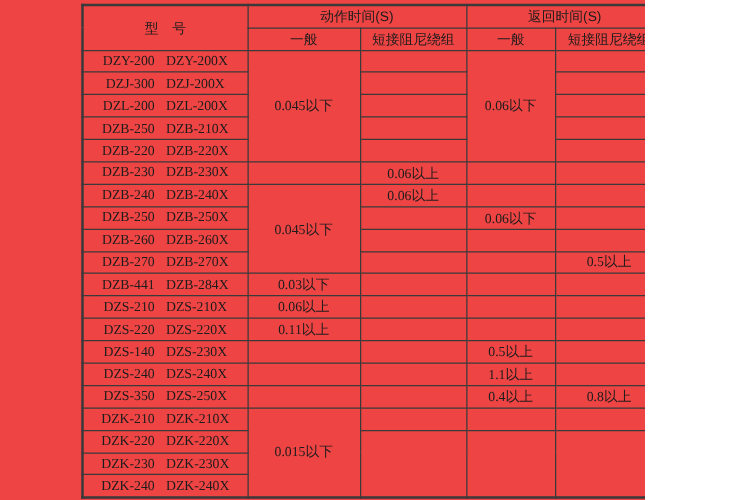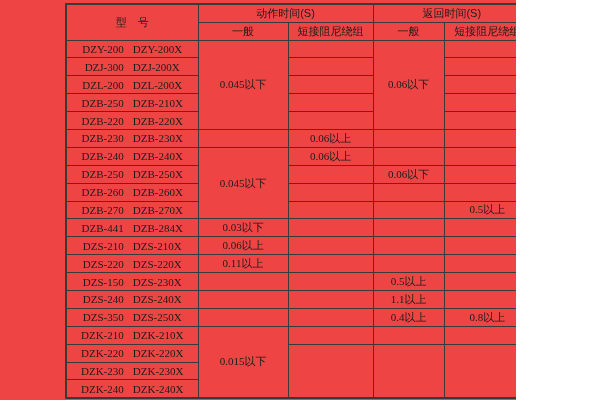--- a/index.html
+++ b/index.html
@@ -117,21 +117,21 @@
         <td></td>
       </tr>
       <tr>
         <td class="model"><span>DZS-220</span><span>DZS-220X</span></td>
         <td>0.11以上</td>
         <td></td>
         <td></td>
         <td></td>
       </tr>
       <tr>
-        <td class="model"><span>DZS-150</span><span>DZS-230X</span></td>
+        <td class="model"><span>DZS-140</span><span>DZS-230X</span></td>
         <td></td>
         <td></td>
         <td>0.5以上</td>
         <td></td>
       </tr>
       <tr>
         <td class="model"><span>DZS-240</span><span>DZS-240X</span></td>
         <td></td>
         <td></td>
         <td>1.1以上</td>

